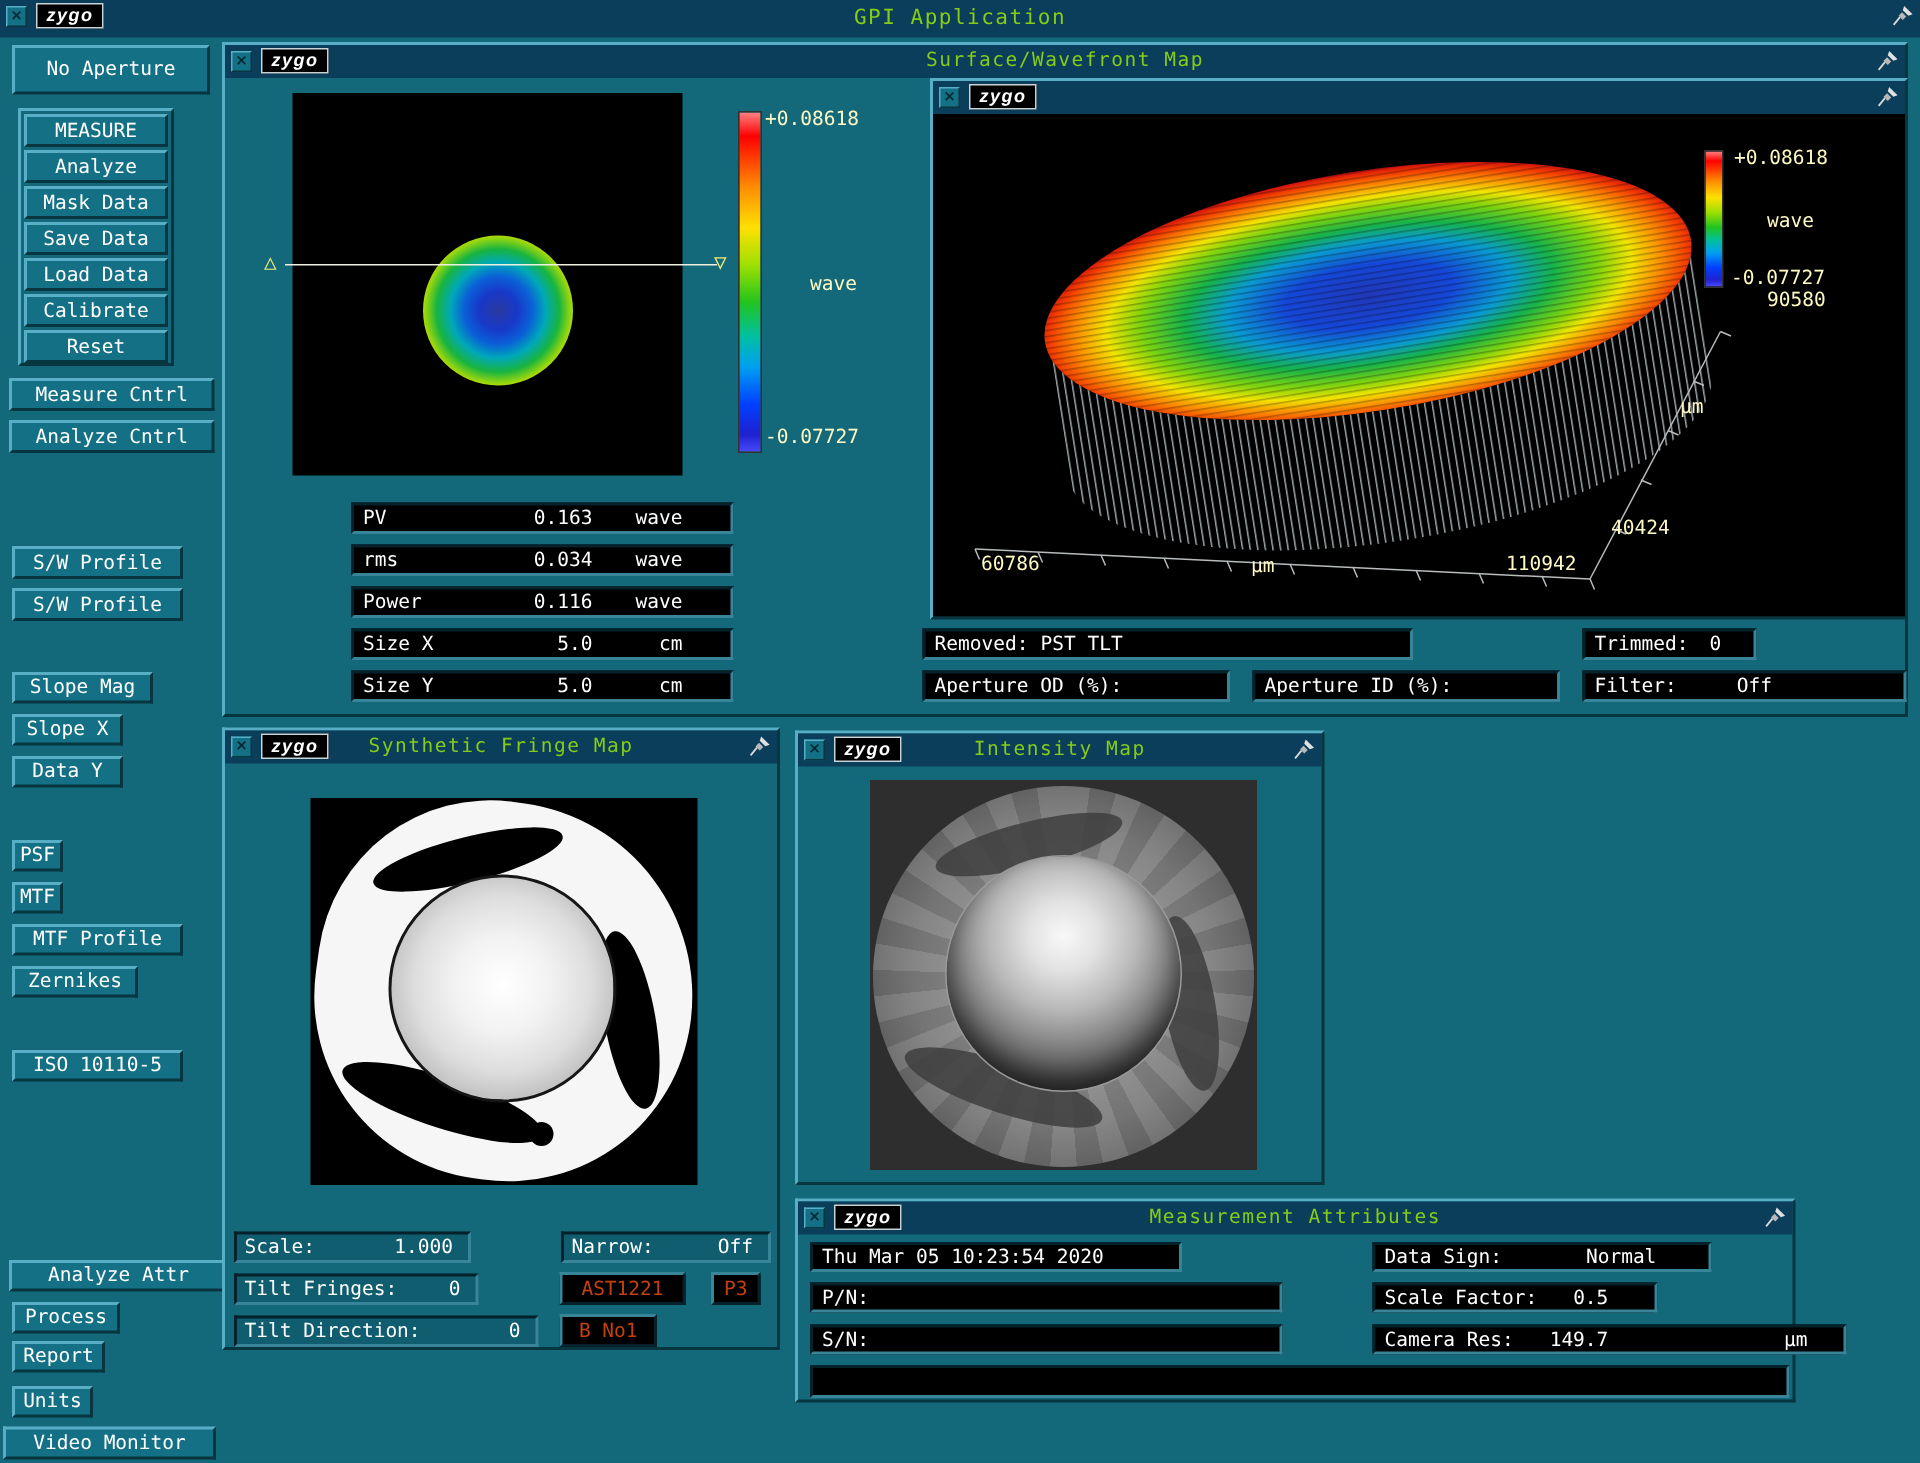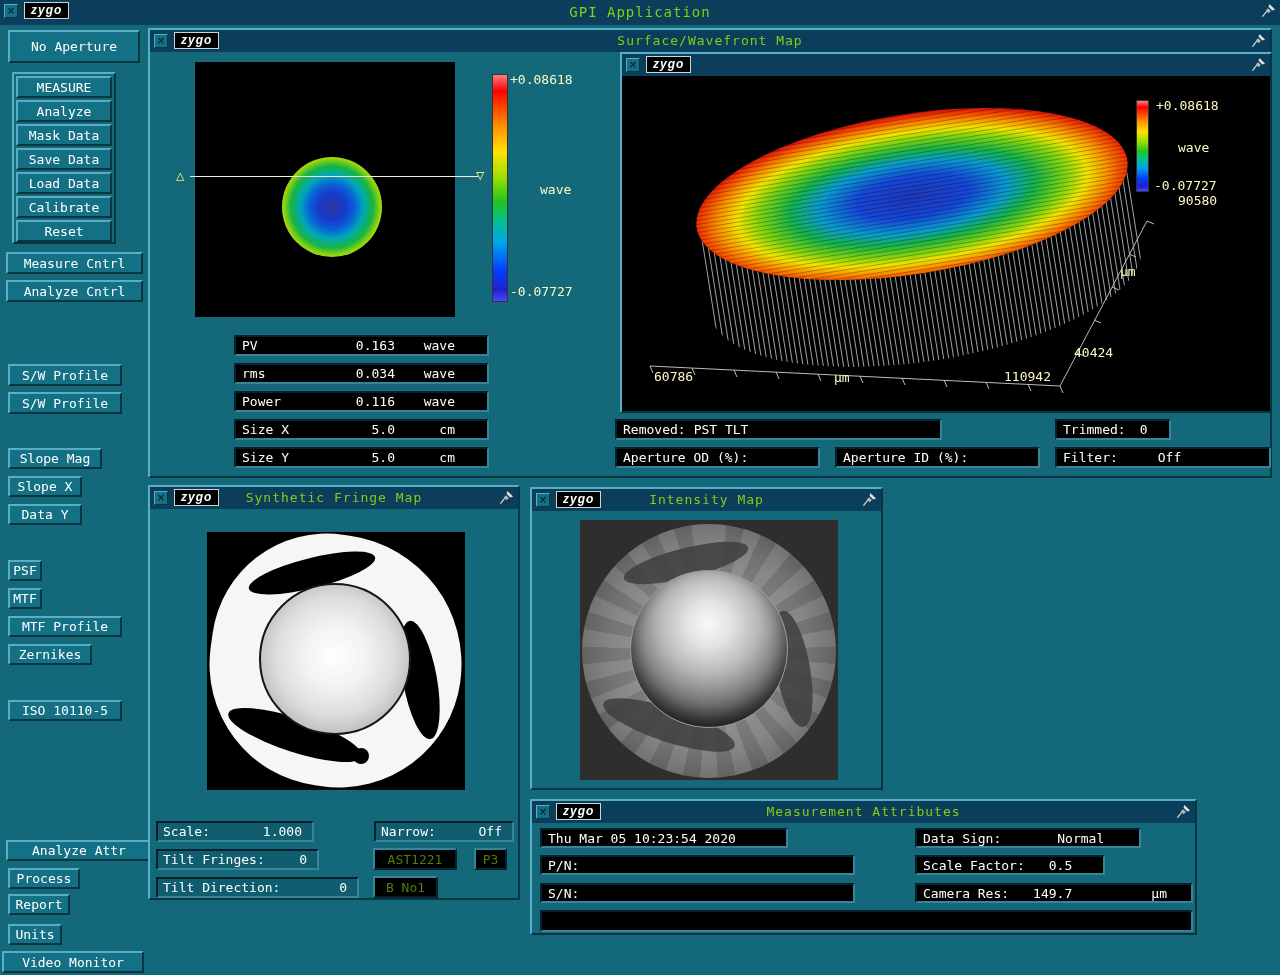--- a/index.html
+++ b/index.html
@@ -55,21 +55,21 @@
   }
   .blackfield {
     position:absolute; background:#000; border:2px solid;
     border-color:#05212c #38859a #38859a #05212c;
     color:#fff; font-size:13px; display:flex; align-items:center;
     padding:0 6px; white-space:pre;
   }
   .blackbtn {
     position:absolute; background:#000; border:2px solid;
     border-color:#38859a #05212c #05212c #38859a;
-    color:#4d7c0f; font-size:13px; display:flex; align-items:center; justify-content:center;
+    color:#c2410c; font-size:13px; display:flex; align-items:center; justify-content:center;
     white-space:pre;
   }
   .sunkenrow {
     position:absolute; background:#0f5d6f; border:2px solid;
     border-color:#05212c #38859a #38859a #05212c;
     color:#fff; font-size:13px; display:flex; align-items:center;
     justify-content:space-between; padding:0 10px 0 5px; white-space:pre;
   }
   .statrow .sl { flex:1; }
   .statrow .sv { width:66px; text-align:right; }
@@ -376,17 +376,17 @@
   </div>
   <div class="blackfield" style="left:8px;top:54px;width:315px;height:20px">
     <span>P/N:</span>
   </div>
   <div class="blackfield" style="left:383px;top:54px;width:190px;height:20px">
     <span>Scale Factor:</span><span class="g24">0.5</span>
   </div>
   <div class="blackfield" style="left:8px;top:82px;width:315px;height:20px">
     <span>S/N:</span>
   </div>
-  <div class="blackfield" style="left:383px;top:82px;width:278px;height:20px">
+  <div class="blackfield" style="left:383px;top:82px;width:316px;height:20px">
     <span>Camera Res:</span><span class="g24">149.7</span><span class="unit-right">µm</span>
   </div>
   <div class="blackfield" style="left:8px;top:109px;width:653px;height:22px"></div>
 </div>
 
 </body></html>

